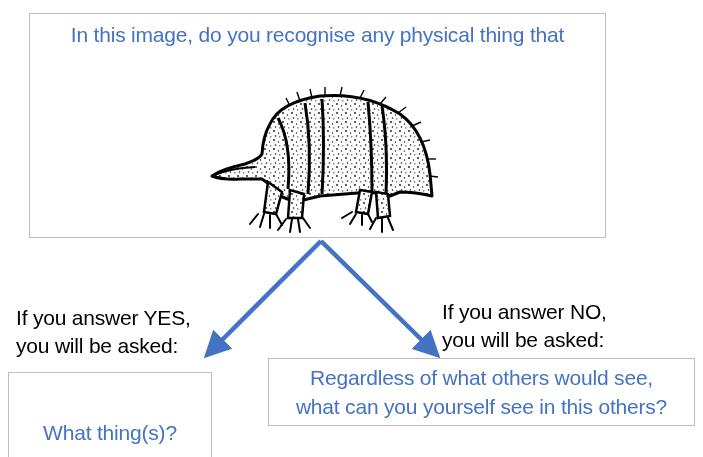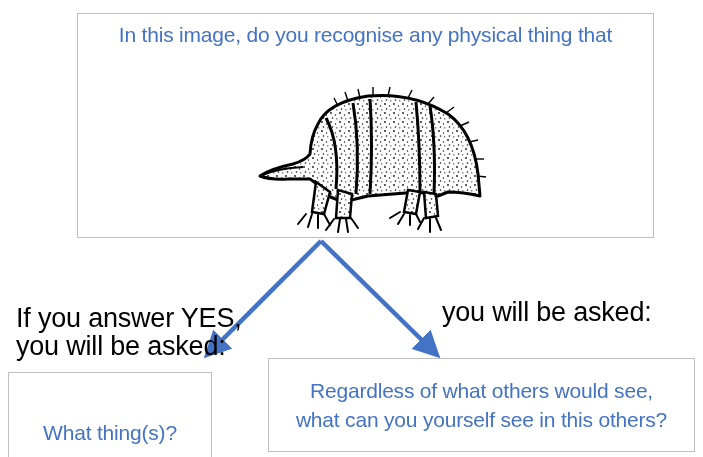--- a/index.html
+++ b/index.html
@@ -1,28 +1,28 @@
 <!DOCTYPE html>
 <html><head>
   <meta charset="utf-8">
   <style>
     html, body { margin: 0; padding: 0; background: #ffffff; }
     body { width: 703px; height: 457px; position: relative; overflow: hidden;
            font-family: "Liberation Sans", "DejaVu Sans", sans-serif; }
     .box { position: absolute; box-sizing: border-box; border: 1.5px solid #bfbfbf; background: #fff; }
     .blue { color: #4472c4; }
-    .top-box { left: 29px; top: 13px; width: 577px; height: 225px; margin-left: 48px; }
+    .top-box { left: 29px; top: 13px; width: 577px; height: 225px; }
     .top-q { position: absolute; left: 0; right: 0; top: 6px; text-align: center;
              font-size: 21px; line-height: 29px; letter-spacing: -0.2px; }
     .illustration { position: absolute; left: 170px; top: 70px; width: 240px; height: 150px; }
-    .label { position: absolute; color: #000; font-size: 27px; line-height: 28px; letter-spacing: -0.2px; }
+    .label { position: absolute; color: #000; font-size: 21px; line-height: 28px; letter-spacing: -0.2px; }
     .yes-label { left: 16px; top: 304px; }
     .no-label { left: 442px; top: 298px; }
     .yes-box { left: 8px; top: 372px; width: 204px; height: 120px; display: flex; align-items: center; justify-content: center; }
-    .no-box { left: 268px; top: 358px; width: 427px; height: 94px; display: flex; align-items: center; justify-content: center; }
+    .no-box { left: 268px; top: 358px; width: 427px; height: 68px; display: flex; align-items: center; justify-content: center; }
     .box-text { font-size: 21px; line-height: 29px; text-align: center; letter-spacing: -0.2px; }
     .arrows { position: absolute; left: 0; top: 0; width: 703px; height: 457px; pointer-events: none; }
   </style>
 </head>
 <body>
 
 <div class="box top-box">
   <div class="top-q blue">
     <div>In this image, do you recognise any physical thing that</div>
   </div>
@@ -89,20 +89,21 @@
   <line x1="321" y1="241" x2="212" y2="350" stroke="#4472c4" stroke-width="4.5" marker-end="url(#head)"></line>
   <line x1="321" y1="241" x2="432" y2="350" stroke="#4472c4" stroke-width="4.5" marker-end="url(#head)"></line>
 </svg>
 
 <div class="label yes-label">
   <div>If you answer YES,</div>
   <div>you will be asked:</div>
 </div>
 
 <div class="label no-label">
+  <div>If you answer NO,</div>
   <div>you will be asked:</div>
 </div>
 
 <div class="box yes-box">
   <div class="box-text blue">What thing(s)?</div>
 </div>
 
 <div class="box no-box">
   <div class="box-text blue">
     <div>Regardless of what others would see,</div>

